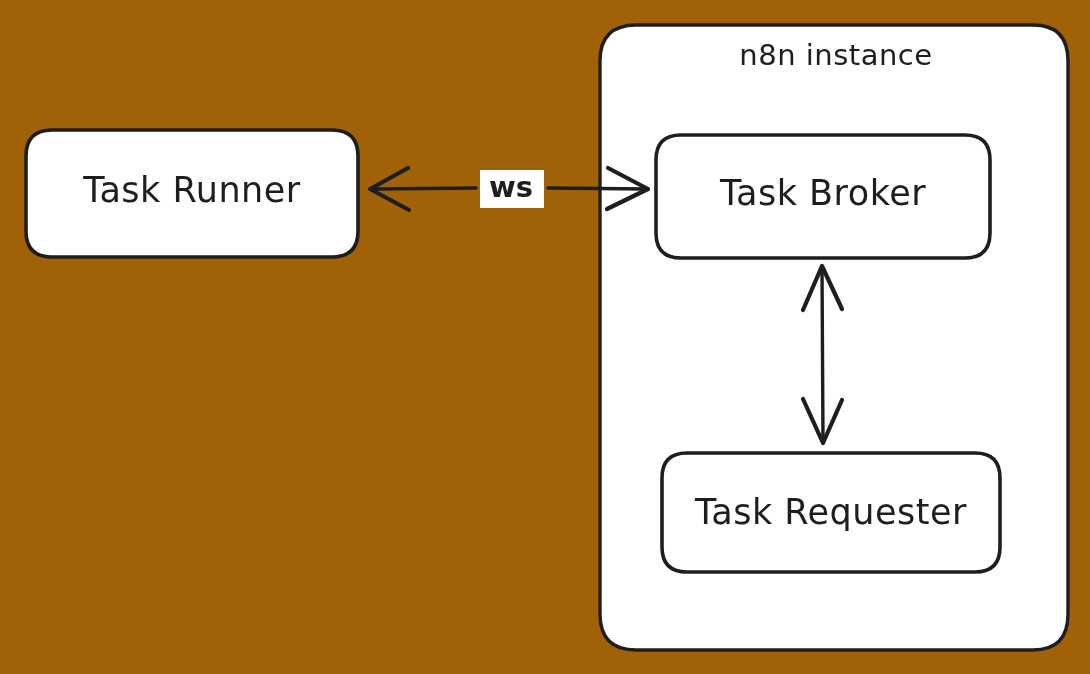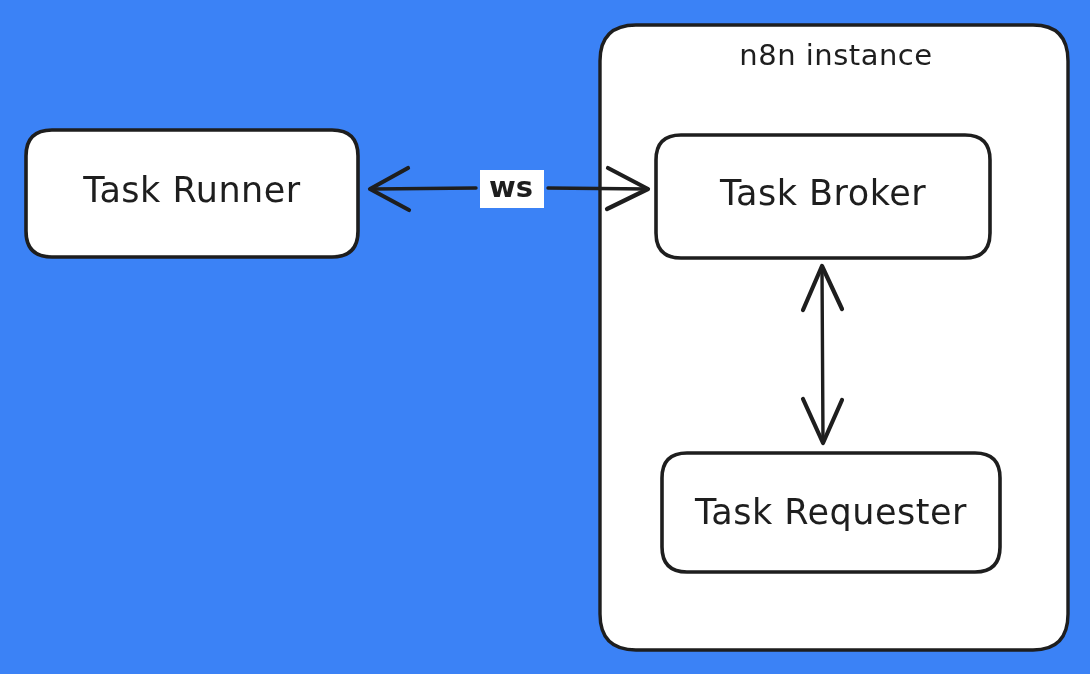--- a/index.html
+++ b/index.html
@@ -11,21 +11,21 @@
   body {
     width: 1090px;
     height: 674px;
     overflow: hidden;
     font-family: "DejaVu Sans", sans-serif;
   }
   #diagram-root {
     position: relative;
     width: 1090px;
     height: 674px;
-    background: #3b82f6;
+    background: #a16207;
   }
   svg#diagram-canvas {
     display: block;
     width: 1090px;
     height: 674px;
   }
   .node-shape {
     fill: #ffffff;
   }
   .node-label {

